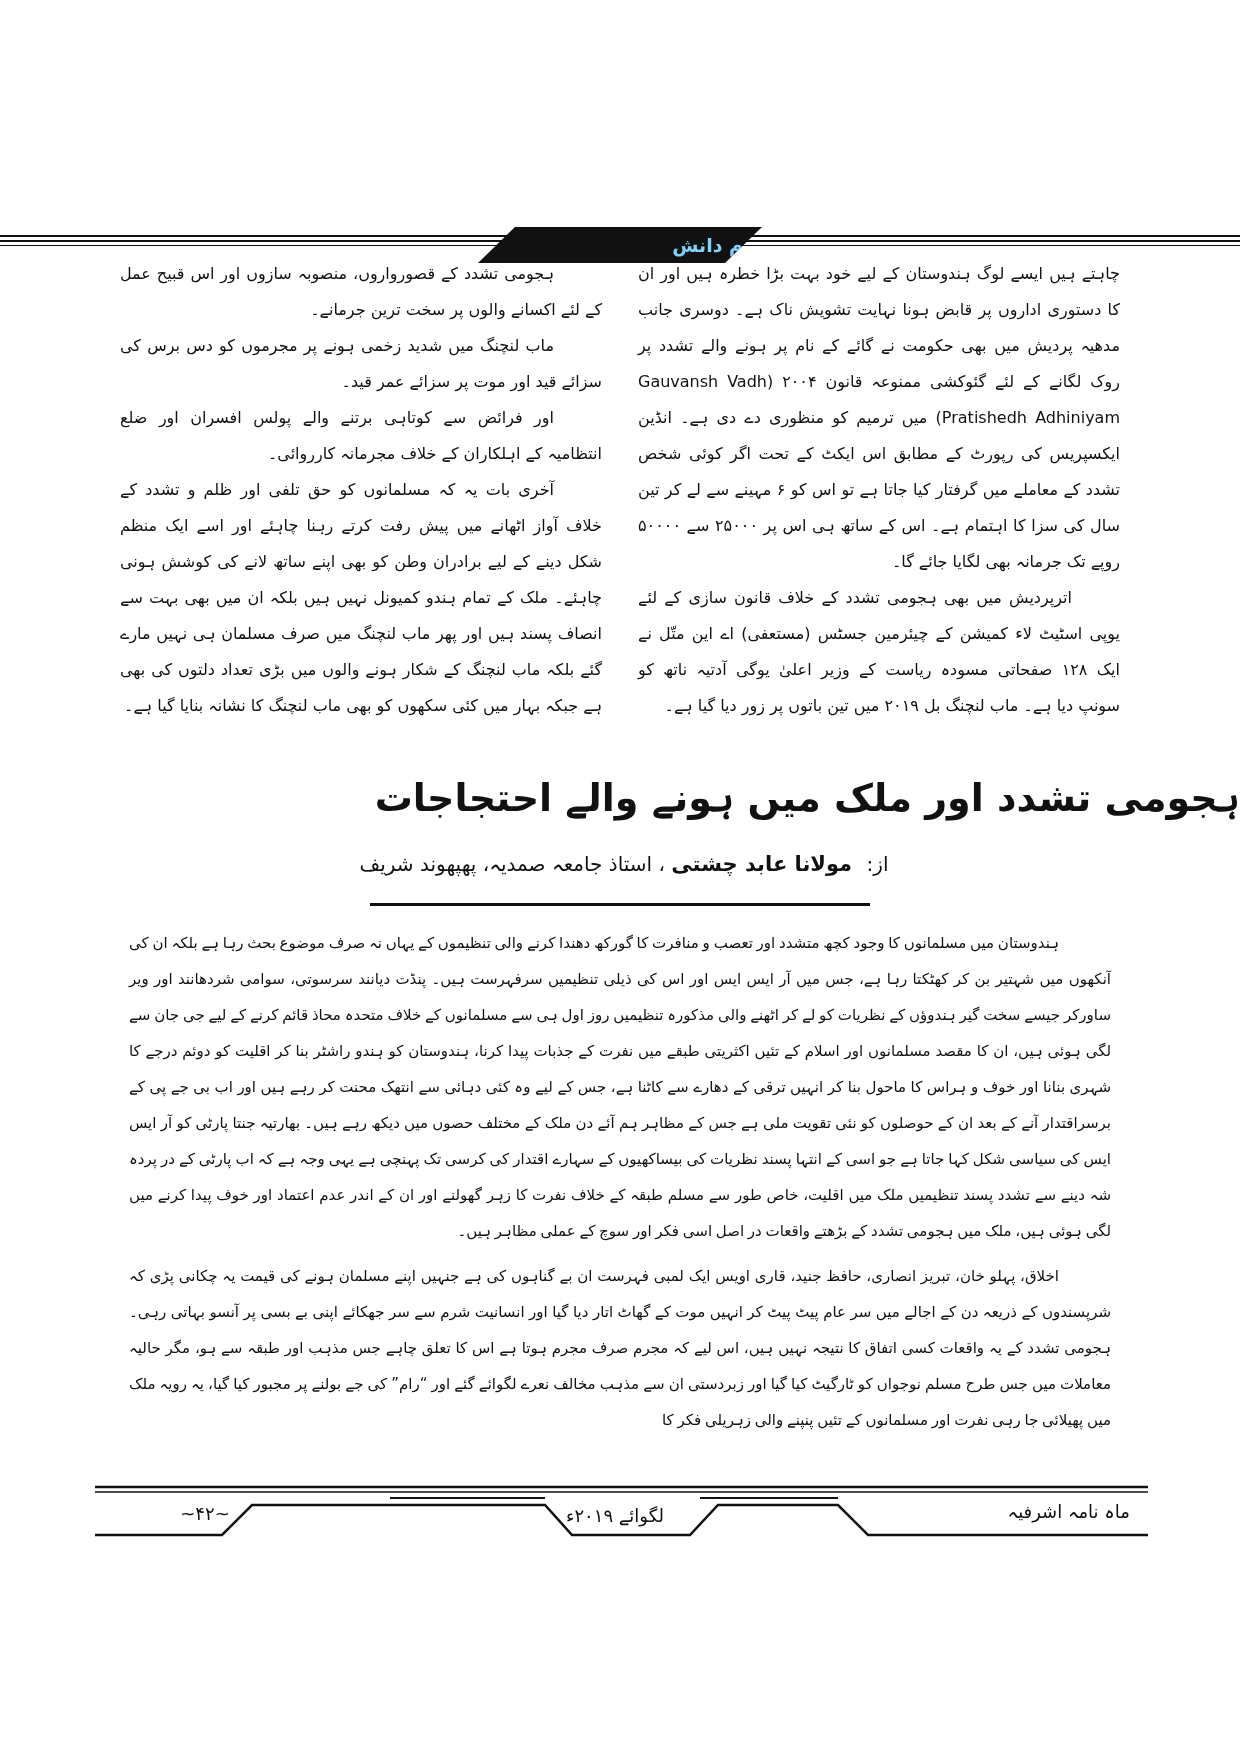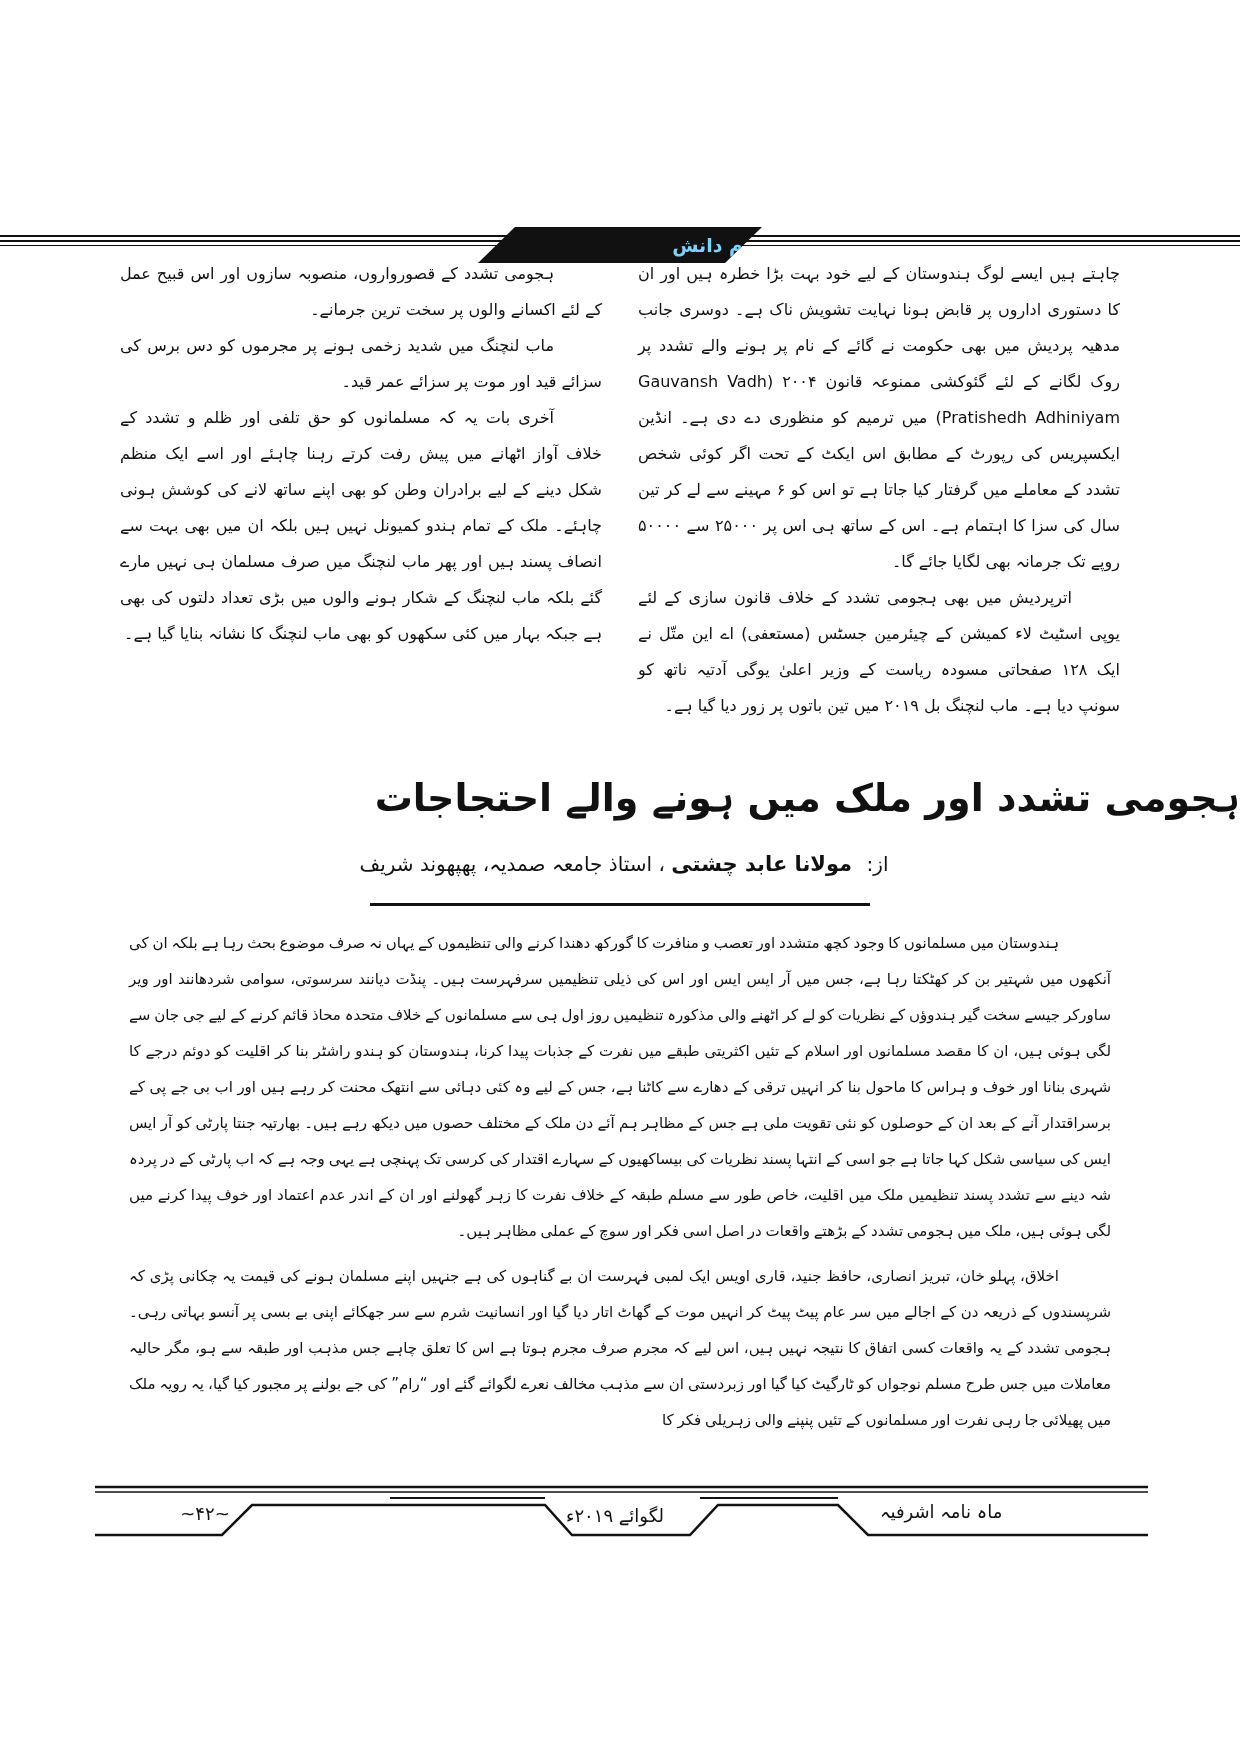--- a/index.html
+++ b/index.html
@@ -59,21 +59,21 @@
     direction:rtl;text-align:justify;
     font-size:15px;line-height:36px;word-spacing:-1px;
     overflow:hidden;
   }
   .body-text p{margin:9px;text-indent:52px;}
 
   
   .footer{position:absolute;top:1483px;left:0;width:1240px;height:64px;}
   .footer svg{position:absolute;top:0;left:0;}
   .f-text{position:absolute;direction:rtl;font-size:18px;white-space:nowrap;}
-  .f-mag{top:18px;left:880px;width:250px;text-align:left;}
+  .f-mag{top:18px;left:880px;width:250px;text-align:right;}
   .f-date{top:22px;left:525px;width:180px;text-align:center;}
   .f-page{top:20px;left:150px;width:110px;text-align:center;}
 </style>
 </head>
 <body>
 
 <div class="page">
 
   <div class="banner">
     <div class="banner-rule r1"></div>
@@ -85,20 +85,21 @@
   </div>
 
   <div class="columns">
     <div class="col">
       <p class="no-indent">چاہتے ہیں ایسے لوگ ہندوستان کے لیے خود بہت بڑا خطرہ ہیں اور ان کا دستوری اداروں پر قابض ہونا نہایت تشویش ناک ہے۔ دوسری جانب مدھیہ پردیش میں بھی حکومت نے گائے کے نام پر ہونے والے تشدد پر روک لگانے کے لئے گئوکشی ممنوعہ قانون ۲۰۰۴ (Gauvansh Vadh Pratishedh Adhiniyam) میں ترمیم کو منظوری دے دی ہے۔ انڈین ایکسپریس کی رپورٹ کے مطابق اس ایکٹ کے تحت اگر کوئی شخص تشدد کے معاملے میں گرفتار کیا جاتا ہے تو اس کو ۶ مہینے سے لے کر تین سال کی سزا کا اہتمام ہے۔ اس کے ساتھ ہی اس پر ۲۵۰۰۰ سے ۵۰۰۰۰ روپے تک جرمانہ بھی لگایا جائے گا۔</p>
       <p>اترپردیش میں بھی ہجومی تشدد کے خلاف قانون سازی کے لئے یوپی اسٹیٹ لاء کمیشن کے چیئرمین جسٹس (مستعفی) اے این متّل نے ایک ۱۲۸ صفحاتی مسودہ ریاست کے وزیر اعلیٰ یوگی آدتیہ ناتھ کو سونپ دیا ہے۔ ماب لنچنگ بل ۲۰۱۹ میں تین باتوں پر زور دیا گیا ہے۔</p>
     </div>
     <div class="col">
       <p>ہجومی تشدد کے قصورواروں، منصوبہ سازوں اور اس قبیح عمل کے لئے اکسانے والوں پر سخت ترین جرمانے۔</p>
       <p>ماب لنچنگ میں شدید زخمی ہونے پر مجرموں کو دس برس کی سزائے قید اور موت پر سزائے عمر قید۔</p>
+      <p>اور فرائض سے کوتاہی برتنے والے پولس افسران اور ضلع انتظامیہ کے اہلکاران کے خلاف مجرمانہ کارروائی۔</p>
       <p>آخری بات یہ کہ مسلمانوں کو حق تلفی اور ظلم و تشدد کے خلاف آواز اٹھانے میں پیش رفت کرتے رہنا چاہئے اور اسے ایک منظم شکل دینے کے لیے برادران وطن کو بھی اپنے ساتھ لانے کی کوشش ہونی چاہئے۔ ملک کے تمام ہندو کمیونل نہیں ہیں بلکہ ان میں بھی بہت سے انصاف پسند ہیں اور پھر ماب لنچنگ میں صرف مسلمان ہی نہیں مارے گئے بلکہ ماب لنچنگ کے شکار ہونے والوں میں بڑی تعداد دلتوں کی بھی ہے جبکہ بہار میں کئی سکھوں کو بھی ماب لنچنگ کا نشانہ بنایا گیا ہے۔</p>
     </div>
   </div>
 
   <div class="article-title">ہجومی تشدد اور ملک میں ہونے والے احتجاجات</div>
   <div class="byline">
     <span class="prefix">از:</span>
     <span class="author">مولانا عابد چشتی</span>
     <span class="suffix">، استاذ جامعہ صمدیہ، پھپھوند شریف</span>
   </div>

